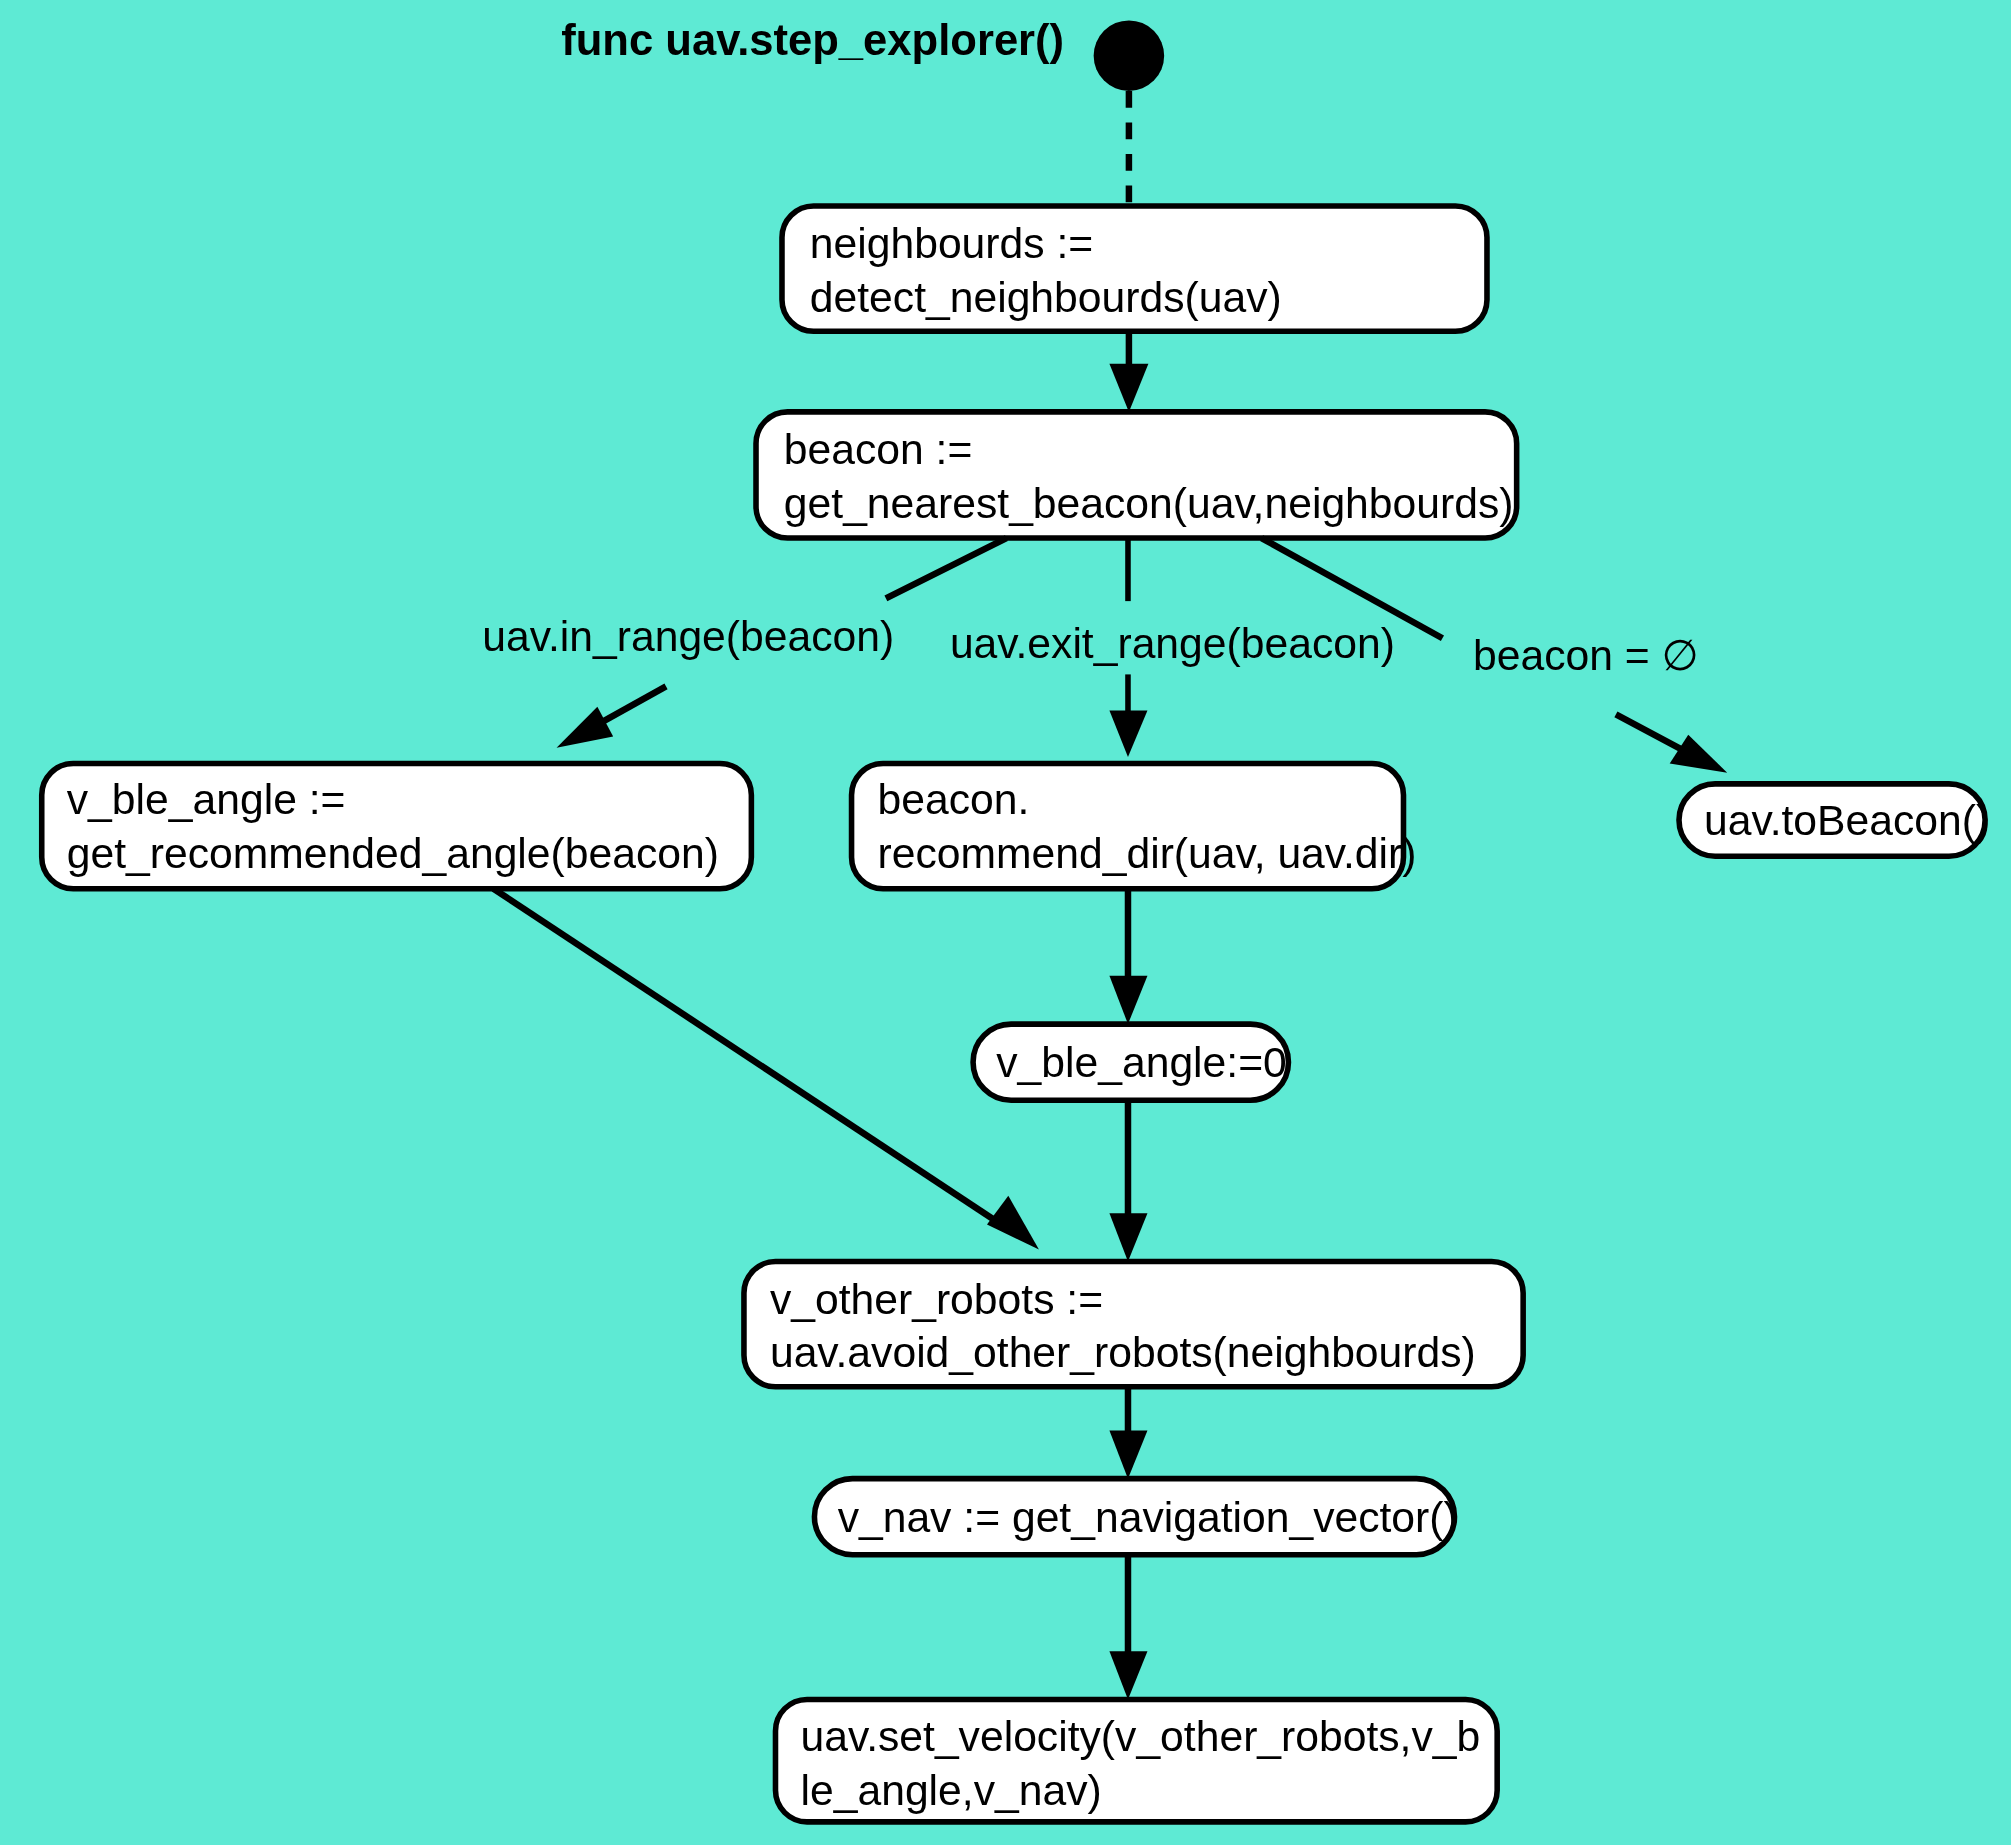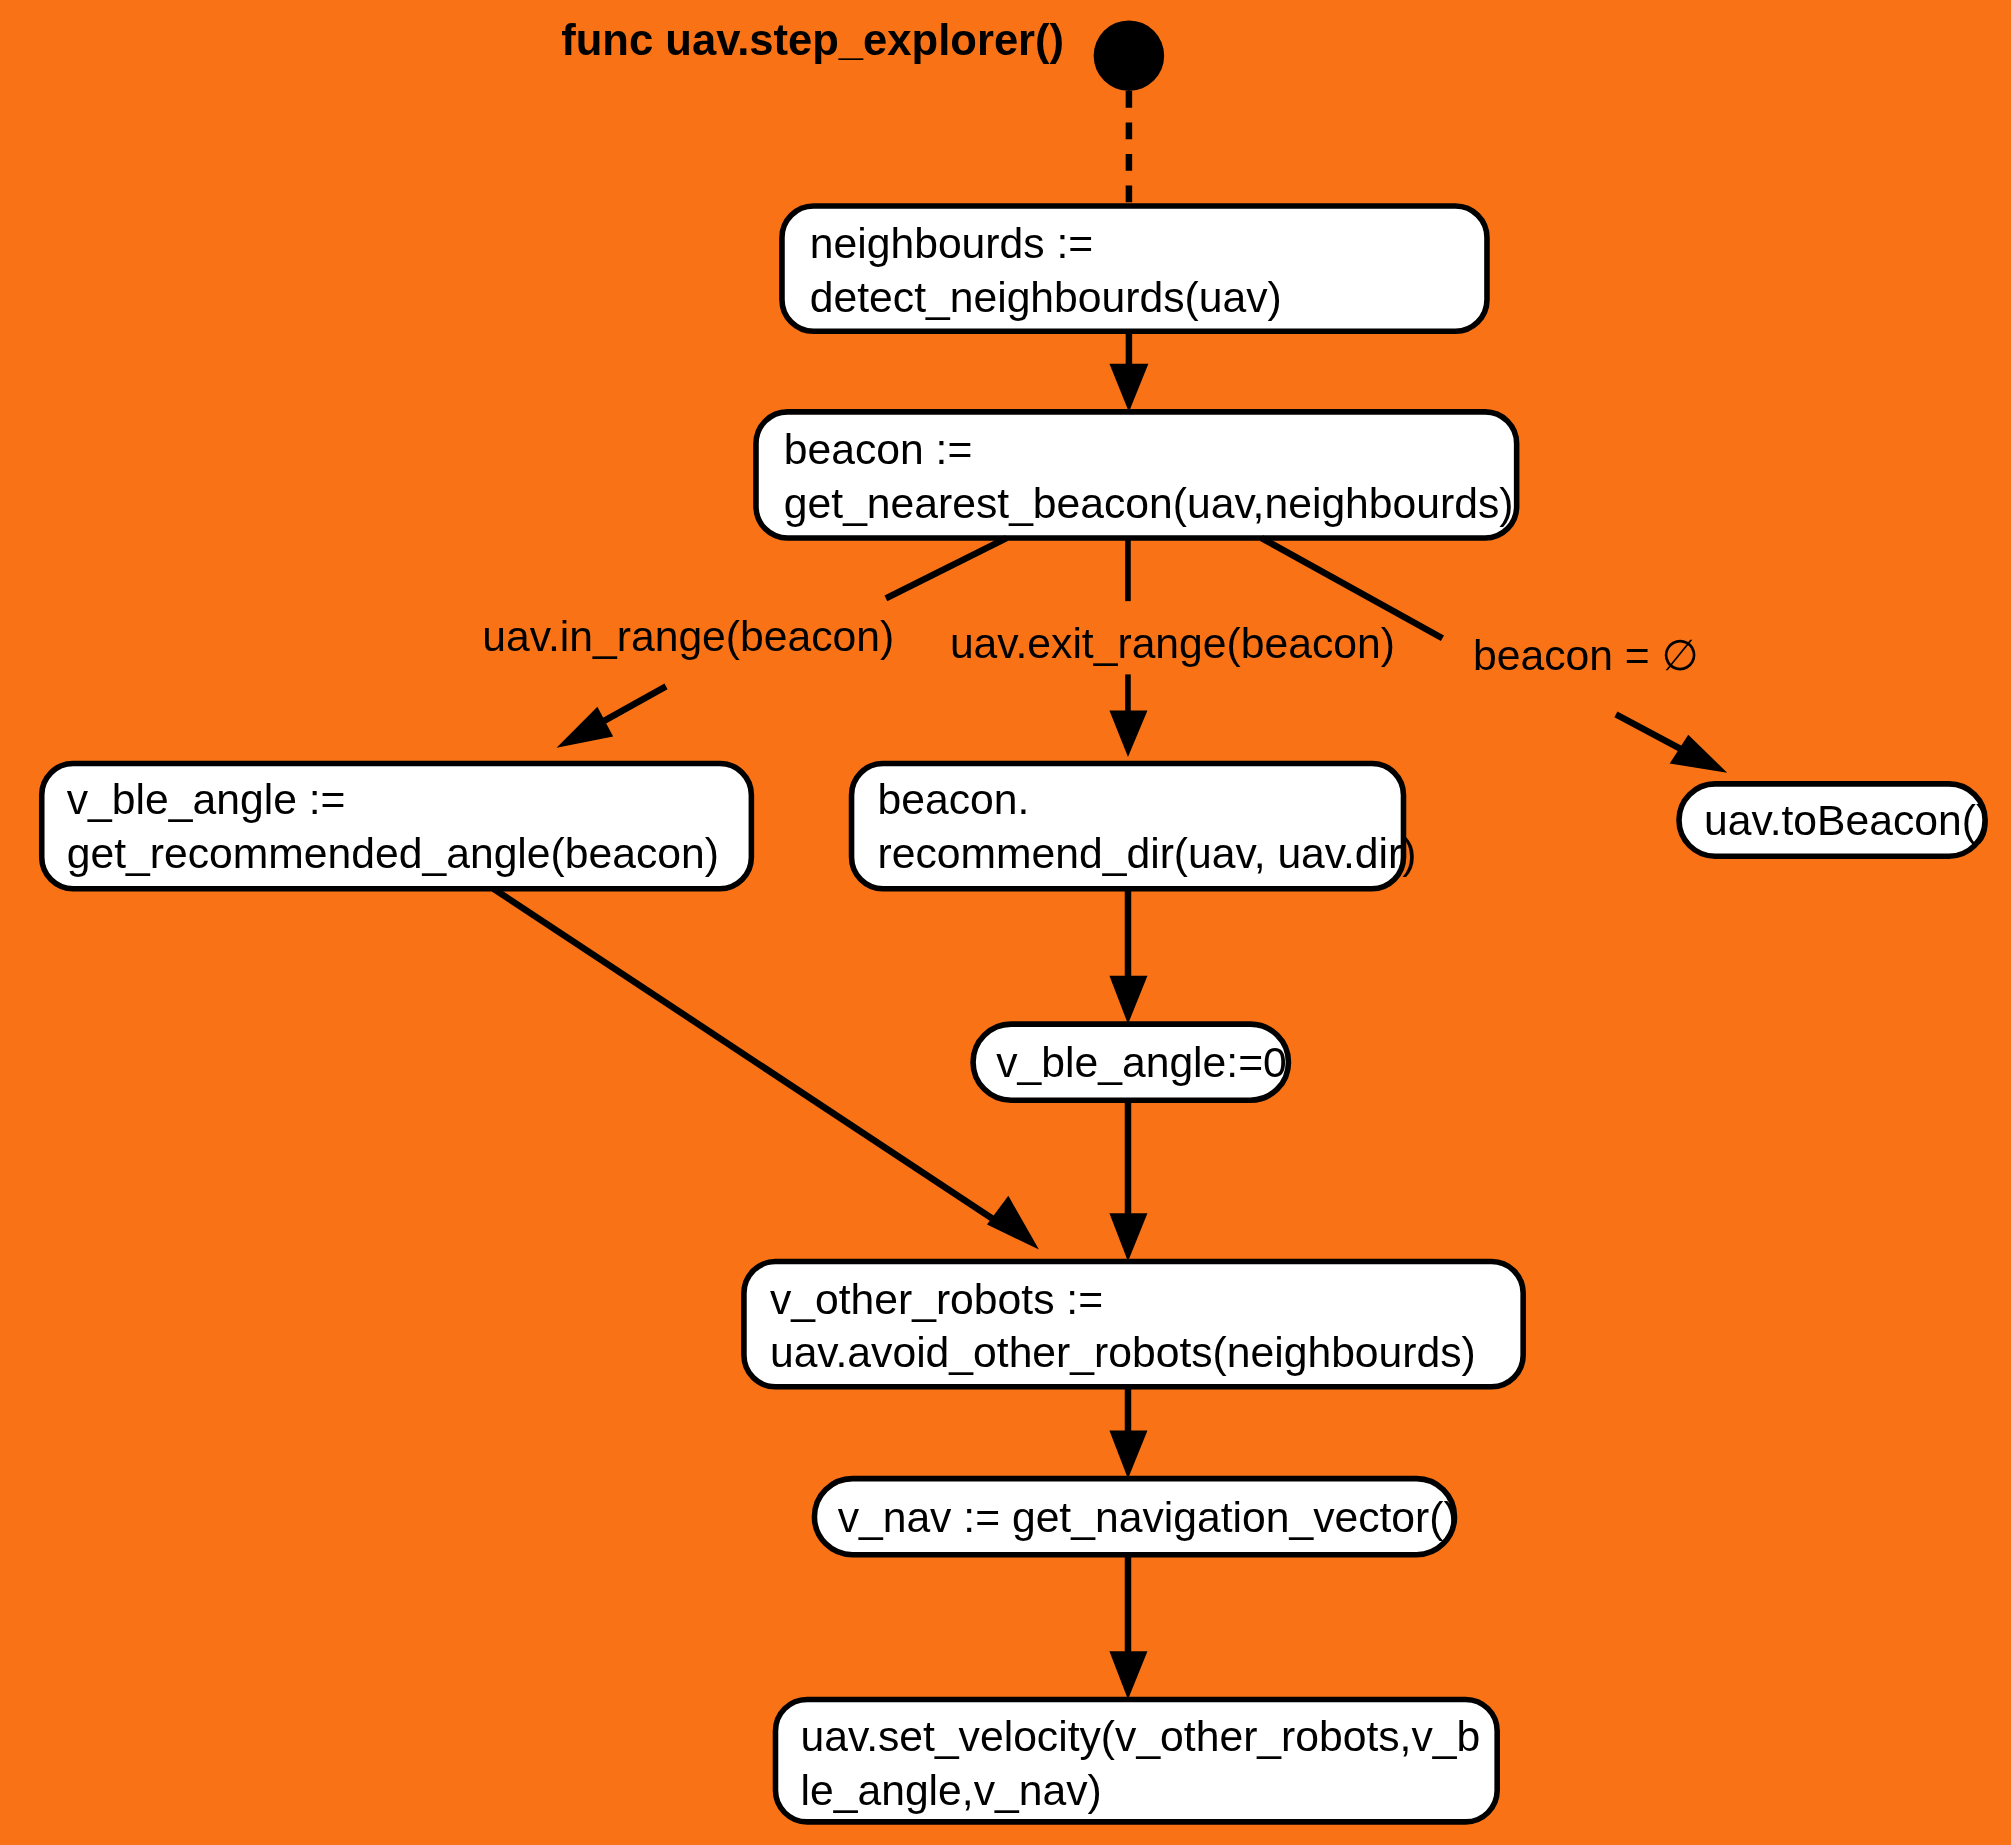--- a/index.html
+++ b/index.html
@@ -10,21 +10,21 @@
   body {
     width: 2012px;
     height: 1846px;
     font-family: "Liberation Sans", sans-serif;
     overflow: hidden;
   }
   #diagram-root {
     position: relative;
     width: 2012px;
     height: 1846px;
-    background: #f97316;
+    background: #5eead4;
   }
   svg#diagram-svg {
     position: absolute;
     top: 0;
     left: 0;
     width: 2012px;
     height: 1846px;
     display: block;
   }
   .node-shape {

